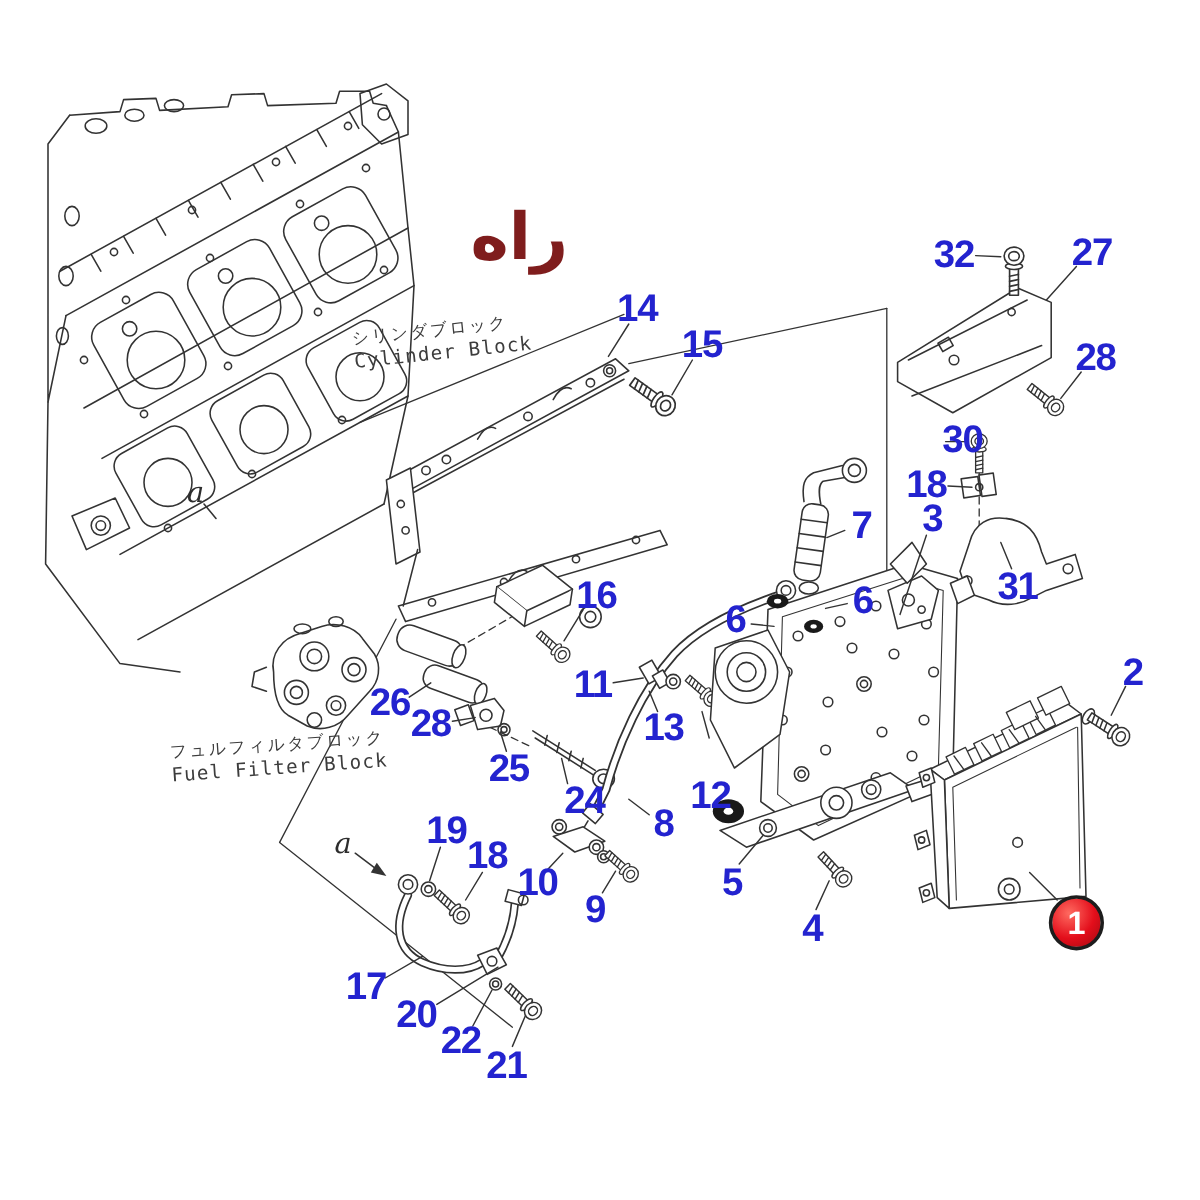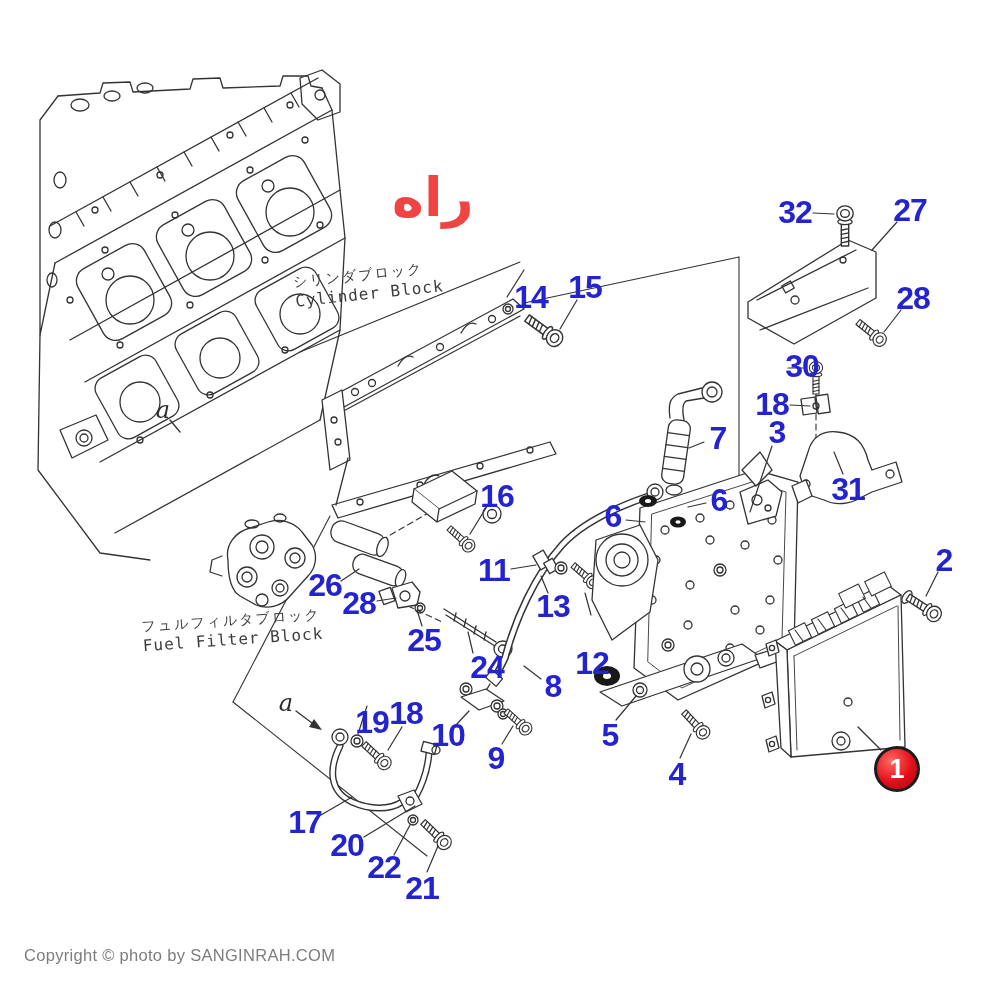--- a/index.html
+++ b/index.html
@@ -411,67 +411,66 @@
         <line x1="321" y1="815" x2="352" y2="797" stroke="#333333"></line>
         <line x1="364" y1="837" x2="415" y2="806" stroke="#333333"></line>
         <line x1="394" y1="855" x2="410" y2="825" stroke="#333333"></line>
         <line x1="427" y1="872" x2="438" y2="846" stroke="#333333"></line>
         <line x1="858" y1="727" x2="881" y2="750" stroke="#333333"></line>
       </g>
 </svg>
 
 <div class="layer">
   <div id="logo">
-    <span class="word-left" style="color: #ef4444;">راه</span>
+    <span class="word-left" style="color: #7f1d1d;">راه</span>
   </div>
 
   <div id="cyl-label" class="area-label">
     <span class="jp">シリンダブロック</span>
     <span class="en">Cylinder Block</span>
   </div>
 
   <div id="fuel-label" class="area-label">
     <span class="jp">フュルフィルタブロック</span>
     <span class="en">Fuel Filter Block</span>
   </div>
 
   <span class="view-ref" style="left:163px;top:410px">a</span>
   <span class="view-ref" style="left:286px;top:703px">a</span>
 
-  <div id="footer">Copyright © photo by SANGINRAH.COM</div>
 </div>
 
 <div class="layer" id="callout-layer">
       <span class="callout" style="left: 795px; top: 212px;">32</span>
       <span class="callout" style="left: 910px; top: 210px;">27</span>
       <span class="callout" style="left: 913px; top: 298px;">28</span>
       <span class="callout" style="left: 770px; top: 366px; margin-left: 32px;">30</span>
       <span class="callout" style="left: 772px; top: 404px;">18</span>
       <span class="callout" style="left: 777px; top: 432px;">3</span>
       <span class="callout" style="left: 848px; top: 489px;">31</span>
       <span class="callout" style="left: 718px; top: 438px;">7</span>
       <span class="callout" style="left: 719px; top: 500px;">6</span>
       <span class="callout" style="left: 613px; top: 516px;">6</span>
-      <span class="callout" style="left: 531px; top: 257px; margin-top: 40px;">14</span>
+      <span class="callout" style="left: 531px; top: 257px;">14</span>
       <span class="callout" style="left: 585px; top: 287px;">15</span>
       <span class="callout" style="left: 497px; top: 496px;">16</span>
       <span class="callout" style="left: 494px; top: 570px;">11</span>
       <span class="callout" style="left: 553px; top: 606px;">13</span>
       <span class="callout" style="left: 592px; top: 663px;">12</span>
       <span class="callout" style="left: 325px; top: 585px;">26</span>
       <span class="callout" style="left: 359px; top: 603px;">28</span>
       <span class="callout" style="left: 424px; top: 640px;">25</span>
       <span class="callout" style="left: 487px; top: 667px;">24</span>
       <span class="callout" style="left: 553px; top: 686px;">8</span>
       <span class="callout" style="left: 448px; top: 735px;">10</span>
       <span class="callout" style="left: 496px; top: 758px;">9</span>
       <span class="callout" style="left: 610px; top: 735px;">5</span>
       <span class="callout" style="left: 677px; top: 774px;">4</span>
       <span class="callout" style="left: 944px; top: 560px;">2</span>
-      <span class="callout" style="left: 372px; top: 722px;">19</span>
+      <span class="callout" style="left: 372px; top: 692px;">19</span>
       <span class="callout" style="left: 406px; top: 713px;">18</span>
       <span class="callout" style="left: 305px; top: 822px;">17</span>
       <span class="callout" style="left: 347px; top: 845px;">20</span>
       <span class="callout" style="left: 384px; top: 867px;">22</span>
       <span class="callout" style="left: 422px; top: 888px;">21</span>
       <div class="badge" style="left: 897px; top: 769px;">1</div>
     </div>
 
 </div>
 

